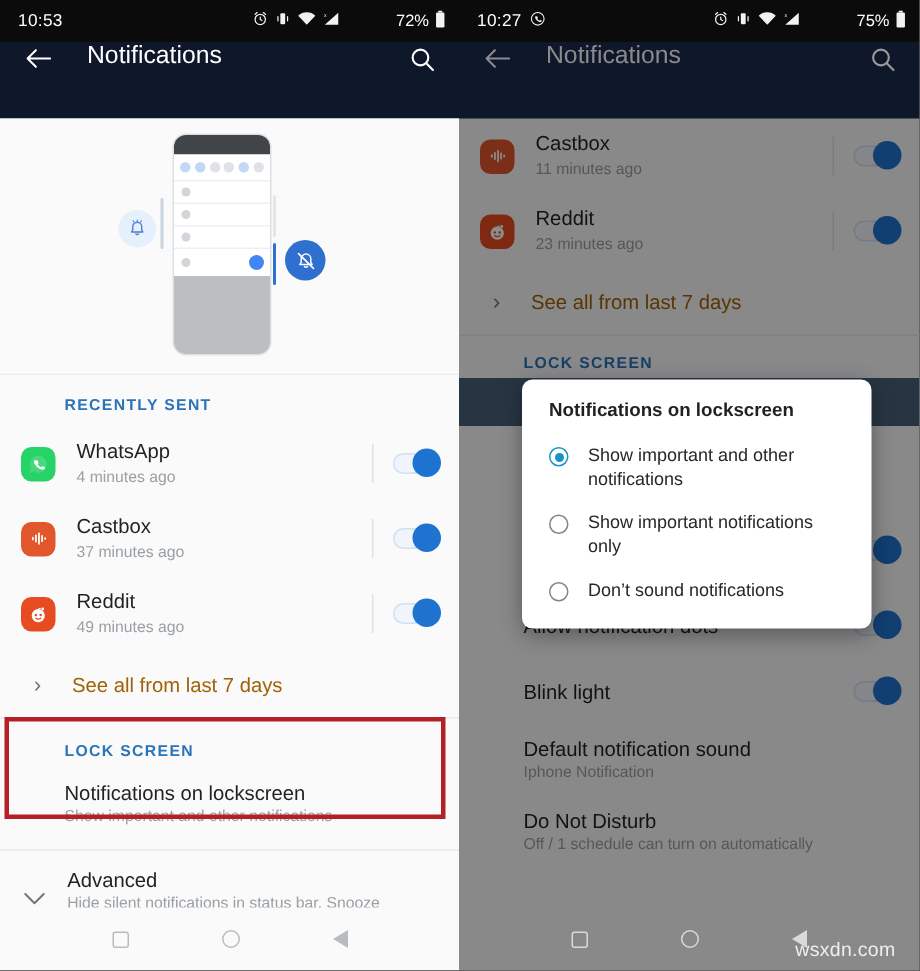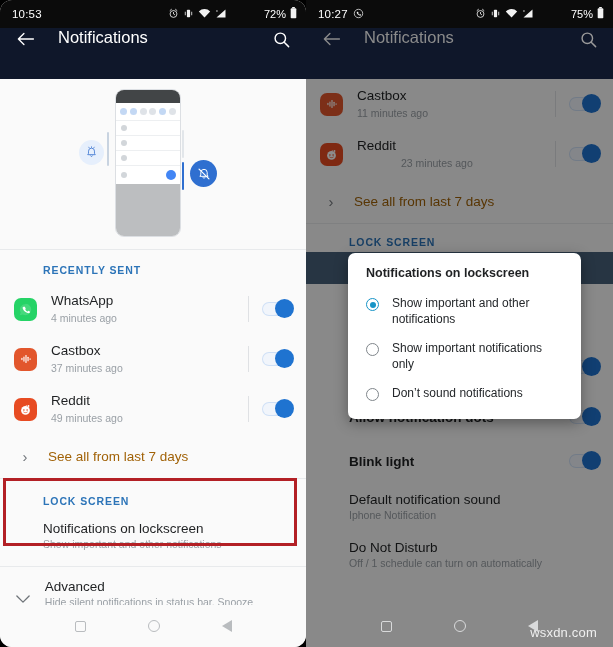--- a/index.html
+++ b/index.html
@@ -4,21 +4,21 @@
 <style>
   * { box-sizing: border-box; margin: 0; padding: 0; }
   html, body {
     width: 613px; height: 647px;
     font-family: "Liberation Sans", sans-serif;
     background: #000;
     overflow: hidden;
   }
   .screens { display: flex; width: 613px; height: 647px; }
   .panel { position: relative; overflow: hidden; }
-  .panel-left  { width: 306px; height: 647px; background: #fafafa; border-radius: 12px; }
+  .panel-left  { width: 306px; height: 647px; background: #fafafa; }
   .panel-right { width: 307px; height: 647px; background: #fafafa; }
 
   
   .statusbar {
     height: 28px; background: #0b0b0b; color: #fff;
     display: flex; align-items: center; justify-content: space-between;
     padding: 0 9px 0 12px; font-size: 11px;
   }
   .sb-left { display: flex; align-items: center; gap: 5px; }
   .sb-right { display: flex; align-items: center; gap: 4px; }
@@ -106,21 +106,21 @@
   }
   .pref-title { font-size: 13.5px; color: #1f2123; }
   .pref-sub { font-size: 10.5px; color: #9aa0a6; margin-top: 2px; }
 
   .adv-row { display: flex; align-items: center; padding: 12px 14px 12px 14px; }
   .adv-chev { width: 22px; text-align: center; color: #70757a; font-size: 13px; margin-right: 12px; }
 
   .pref-toggle-row {
     display: flex; align-items: center; padding: 8px 14px 8px 43px; min-height: 44px;
   }
-  .pref-toggle-row .row-text { flex: 1; font-weight: bold; }
+  .pref-toggle-row .row-text { flex: 1; }
 
   
   .navbar {
     position: absolute; left: 0; bottom: 0; width: 100%; height: 42px;
     display: flex; align-items: center; justify-content: center; gap: 62px;
   }
   .panel-left .navbar { background: #fafafa; }
   .nav-sq { width: 11px; height: 11px; border: 1.6px solid #b9bcbf; border-radius: 2px; }
   .nav-ci { width: 12px; height: 12px; border: 1.6px solid #b9bcbf; border-radius: 50%; }
   .nav-tr { width: 0; height: 0; border-top: 6.5px solid transparent; border-bottom: 6.5px solid transparent; border-right: 10px solid #b9bcbf; }
@@ -470,21 +470,21 @@
               <circle cx="12" cy="13.5" r="7" fill="#fff"></circle>
               <circle cx="9.4" cy="12.8" r="1.3" fill="#e74b22"></circle>
               <circle cx="14.6" cy="12.8" r="1.3" fill="#e74b22"></circle>
               <path d="M9.2 16.2c1.7 1.2 3.9 1.2 5.6 0" stroke="#e74b22" stroke-width="1.2" fill="none" stroke-linecap="round"></path>
               <circle cx="16.8" cy="6.4" r="1.5" fill="#fff"></circle>
               <path d="M12 6.6 14.6 5.6" stroke="#fff" stroke-width="1.1"></path>
             </svg>
         </span>
         <span class="row-text">
           <span class="row-title" style="display:block;">Reddit</span>
-          <span class="row-sub" style="display:block;margin-left:44px;">23 minutes ago</span>
+          <span class="row-sub" style="display:block;">23 minutes ago</span>
         </span>
         <span class="divider-v"></span>
         <span class="toggle">
             <span class="track-l"></span>
             <span class="knob"></span>
           </span>
       </div>
 
       <div class="chev-row">
         <span class="chev">›</span>

